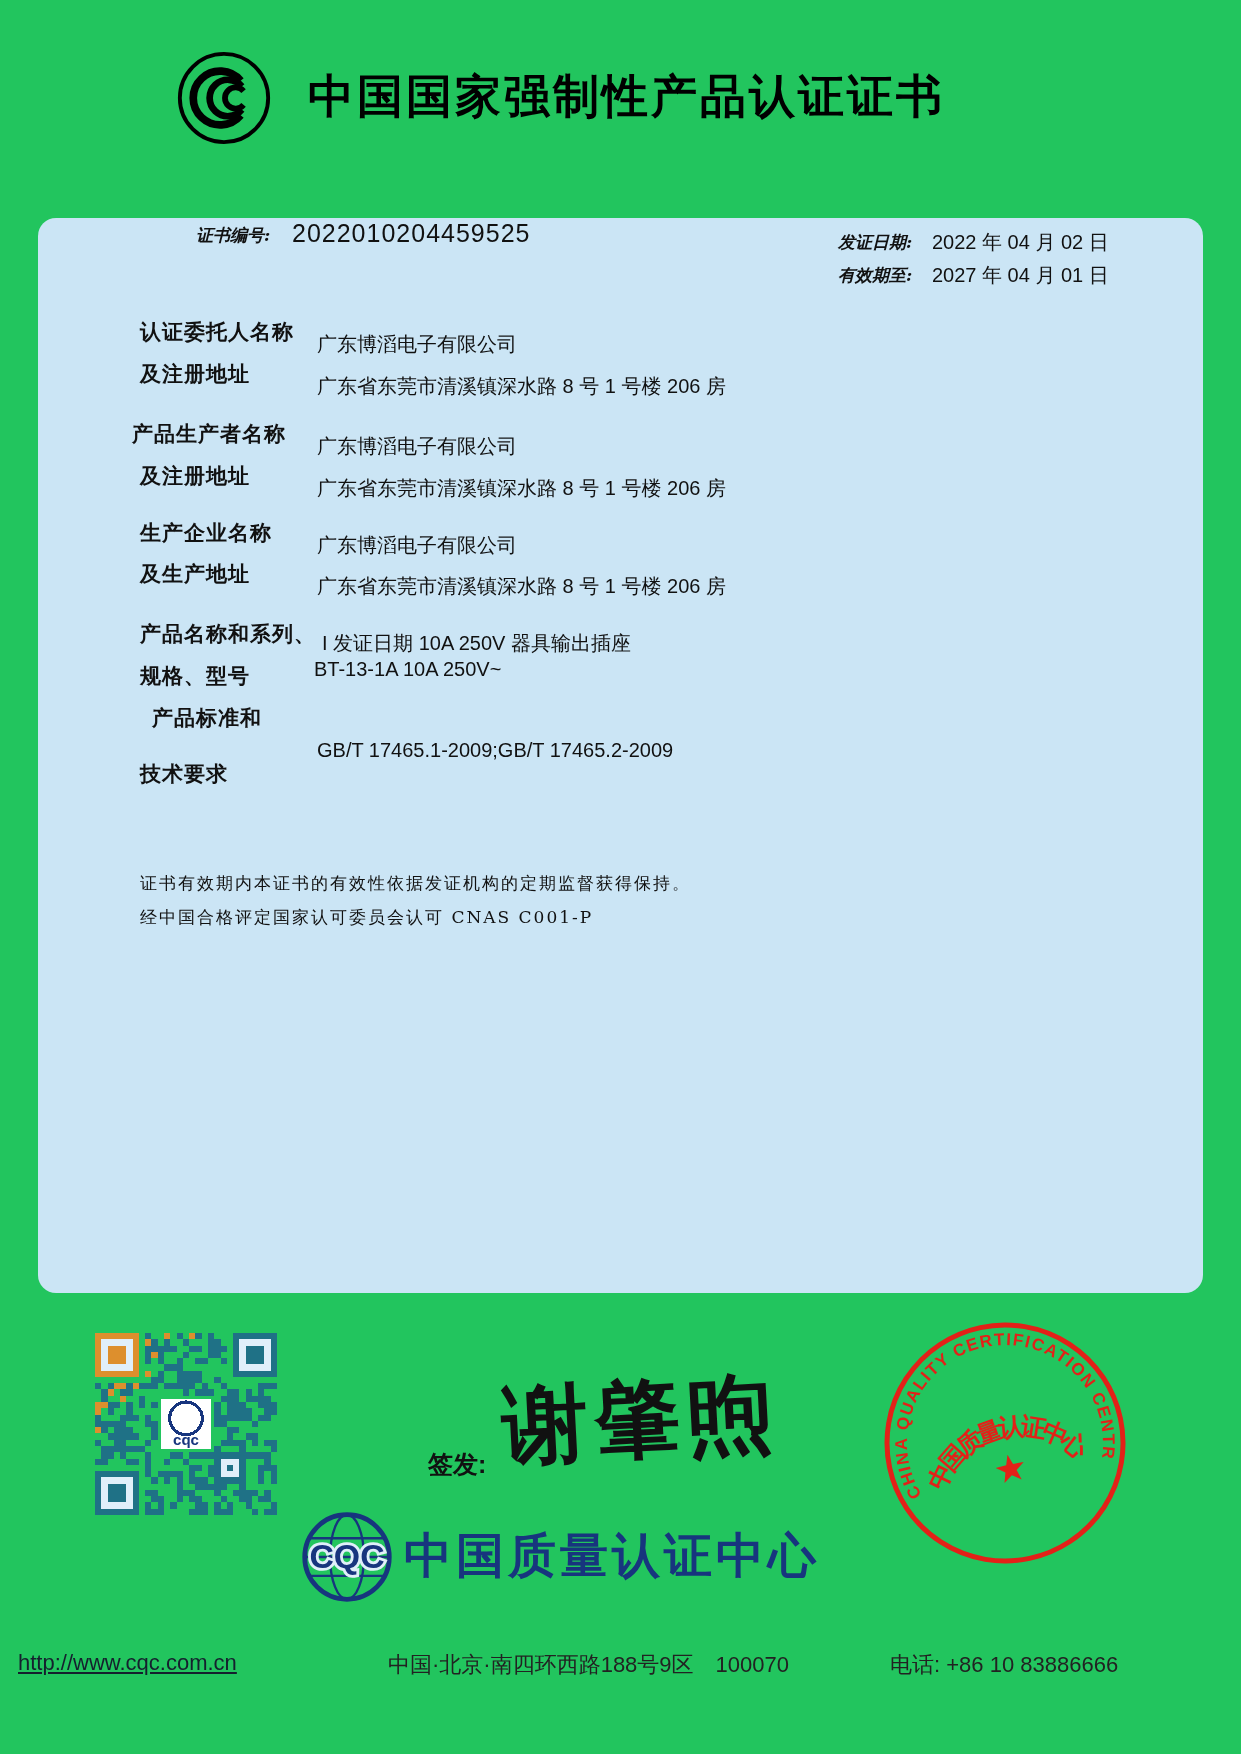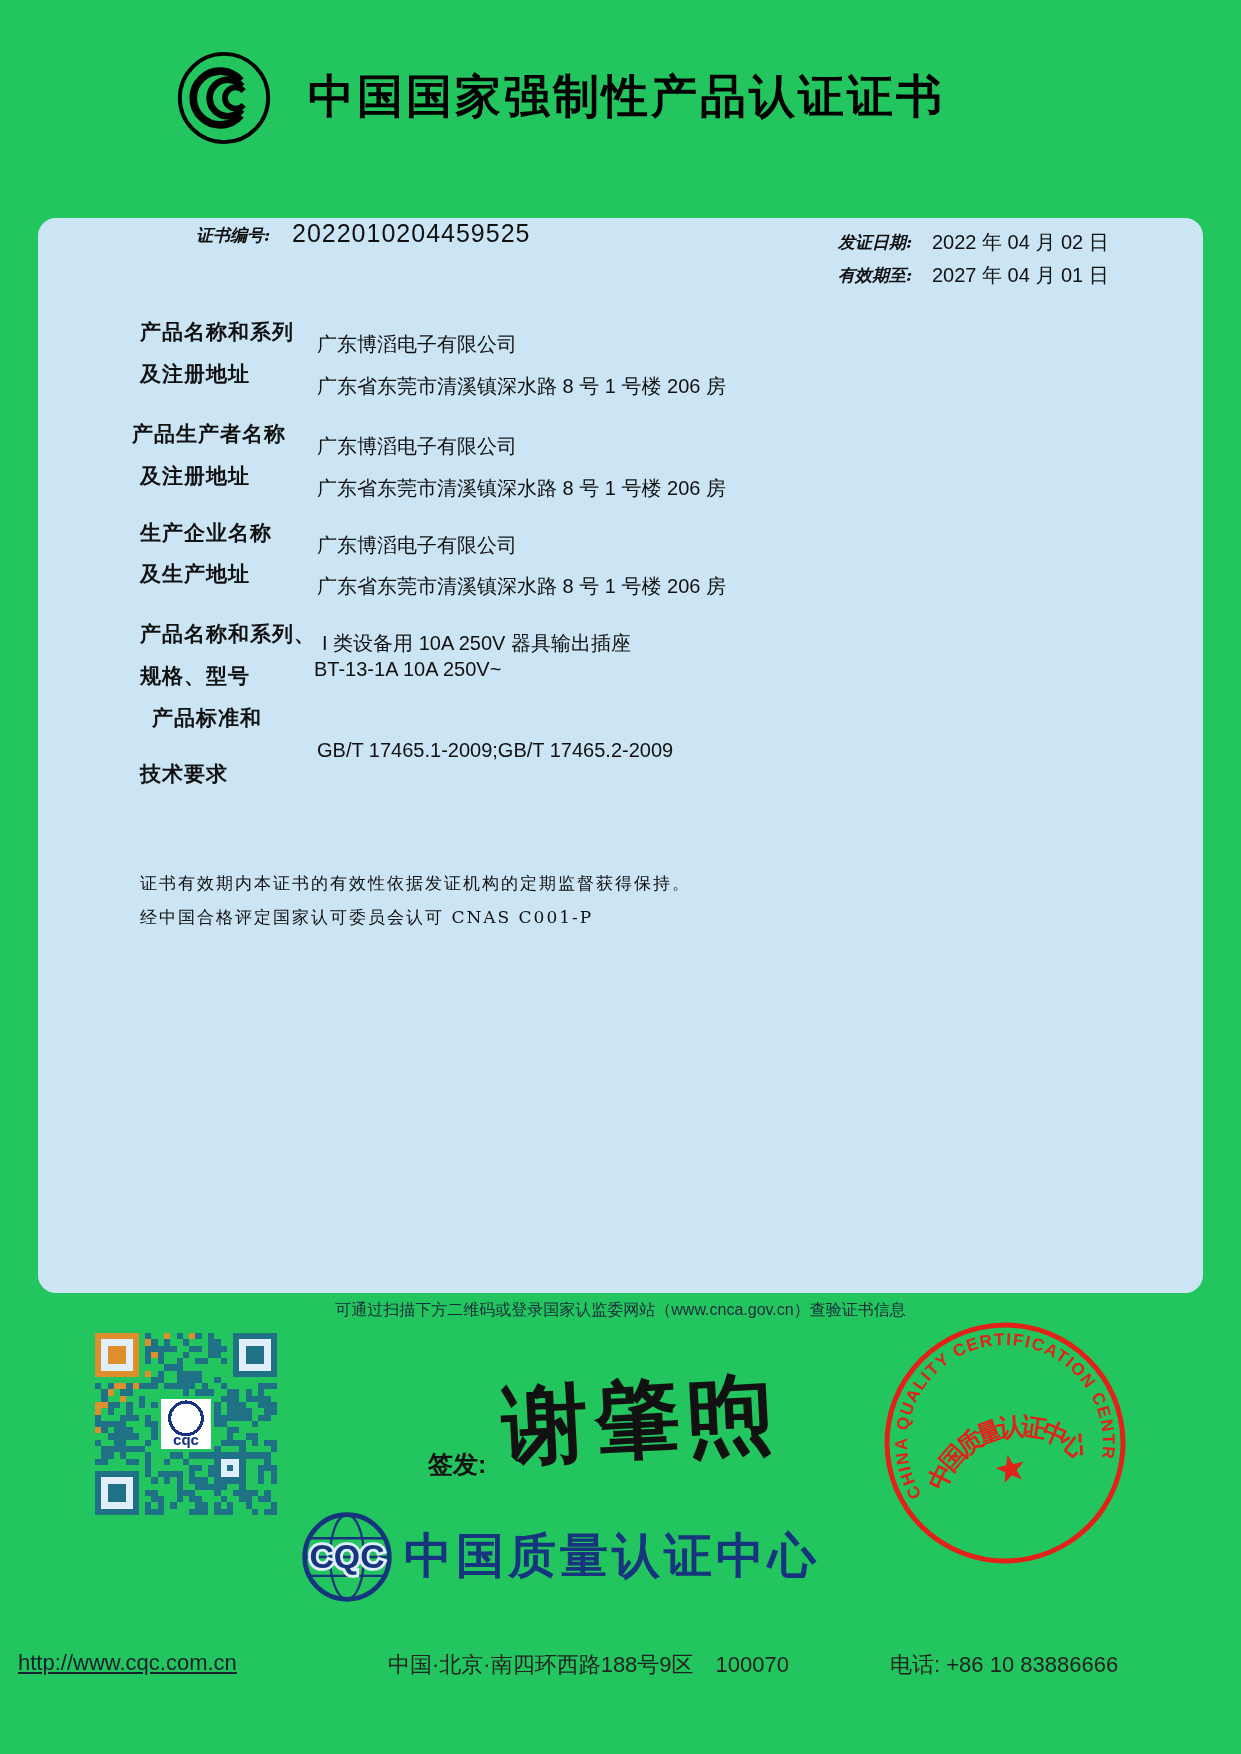--- a/index.html
+++ b/index.html
@@ -40,48 +40,47 @@
 
   <div class="panel"></div>
 
   <div class="abs kai meta-label" style="left:196px;top:224px;">证书编号:</div>
   <div class="abs cert-value" style="left:292px;top:219px;">2022010204459525</div>
   <div class="abs kai meta-label" style="left:838px;top:231px;">发证日期:</div>
   <div class="abs meta-value" style="left:932px;top:229px;">2022 年 04 月 02 日</div>
   <div class="abs kai meta-label" style="left:838px;top:264px;">有效期至:</div>
   <div class="abs meta-value" style="left:932px;top:262px;">2027 年 04 月 01 日</div>
 
-  <div class="abs f-label" style="left:140px;top:318px;">产品名称和系列</div>
+  <div class="abs f-label" style="left:140px;top:318px;">认证委托人名称</div>
   <div class="abs f-value" style="left:317px;top:319px;">广东博滔电子有限公司</div>
   <div class="abs f-label" style="left:140px;top:360px;">及注册地址</div>
   <div class="abs f-value" style="left:317px;top:361px;">广东省东莞市清溪镇深水路 8 号 1 号楼 206 房</div>
 
   <div class="abs f-label" style="left:132px;top:420px;font-family:Liberation Mono, monospace;">产品生产者名称</div>
   <div class="abs f-value" style="left:317px;top:421px;">广东博滔电子有限公司</div>
   <div class="abs f-label" style="left:140px;top:462px;">及注册地址</div>
   <div class="abs f-value" style="left:317px;top:463px;">广东省东莞市清溪镇深水路 8 号 1 号楼 206 房</div>
 
   <div class="abs f-label" style="left:140px;top:519px;">生产企业名称</div>
   <div class="abs f-value" style="left:317px;top:520px;">广东博滔电子有限公司</div>
   <div class="abs f-label" style="left:140px;top:560px;">及生产地址</div>
   <div class="abs f-value" style="left:317px;top:561px;">广东省东莞市清溪镇深水路 8 号 1 号楼 206 房</div>
 
   <div class="abs f-label" style="left:140px;top:620px;">产品名称和系列、</div>
-  <div class="abs f-value" style="left:322px;top:618px;">I 类设备用 10A 250V 器具输出插座</div>
+  <div class="abs f-value" style="left:322px;top:618px;">I 发证日期 10A 250V 器具输出插座</div>
   <div class="abs f-value" style="left:314px;top:646px;">BT-13-1A 10A 250V~</div>
   <div class="abs f-label" style="left:140px;top:662px;">规格、型号</div>
 
   <div class="abs f-label" style="left:140px;top:704px;margin-left:12px;">产品标准和</div>
   <div class="abs f-value" style="left:317px;top:727px;">GB/T 17465.1-2009;GB/T 17465.2-2009</div>
   <div class="abs f-label" style="left:140px;top:760px;">技术要求</div>
 
   <div class="abs kai decl" style="left:140px;top:872px;">证书有效期内本证书的有效性依据发证机构的定期监督获得保持。</div>
   <div class="abs kai decl" style="left:140px;top:906px;">经中国合格评定国家认可委员会认可 CNAS C001-P</div>
 
-  <div class="abs note" style="top:1300px;">可通过扫描下方二维码或登录国家认监委网站（www.cnca.gov.cn）查验证书信息</div>
 
   <div class="abs" style="left:95px;top:1333px;width:182px;height:182px;">
     <svg id="qr-svg" viewBox="0 0 29 29" width="182" height="182" shape-rendering="crispEdges">
         <rect x="8" y="0" width="1" height="1" fill="#1f7186"></rect>
         <rect x="11" y="0" width="1" height="1" fill="#dd8f2d"></rect>
         <rect x="13" y="0" width="1" height="1" fill="#1f7186"></rect>
         <rect x="15" y="0" width="1" height="1" fill="#dd8f2d"></rect>
         <rect x="16" y="0" width="1" height="1" fill="#1f7186"></rect>
         <rect x="18" y="0" width="1" height="1" fill="#1f7186"></rect>
         <rect x="8" y="1" width="1" height="1" fill="#dd8f2d"></rect>

